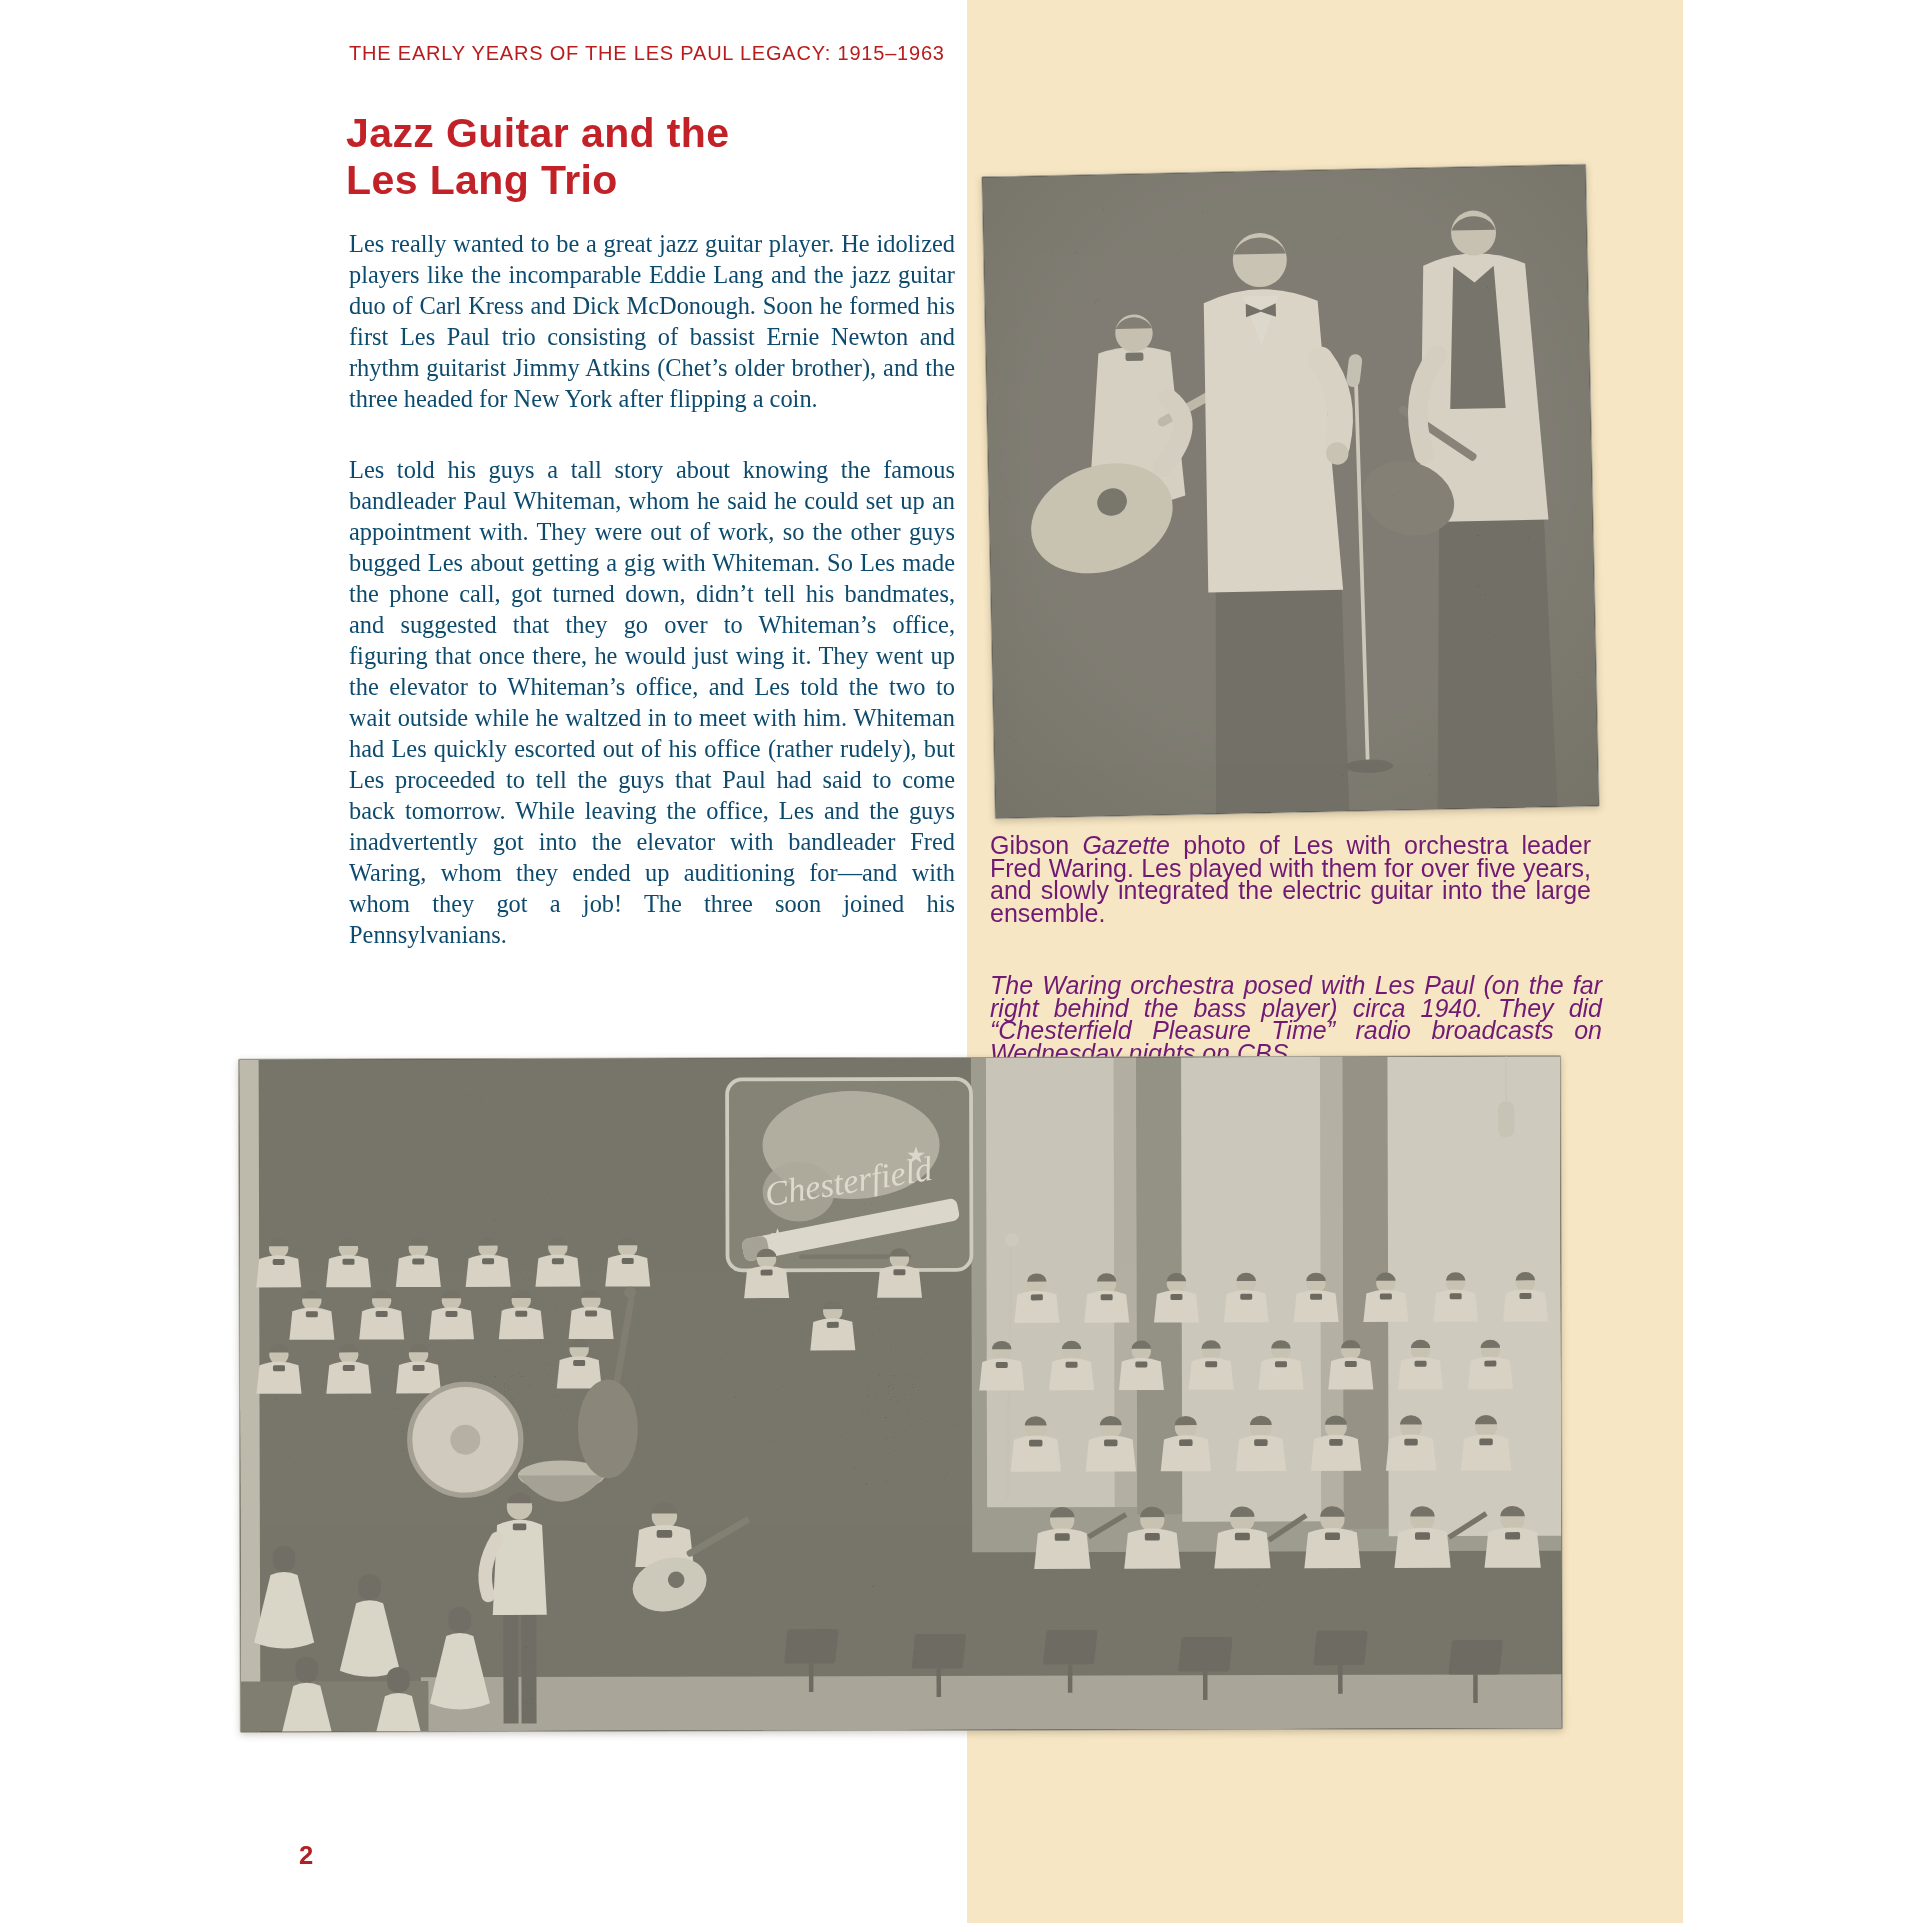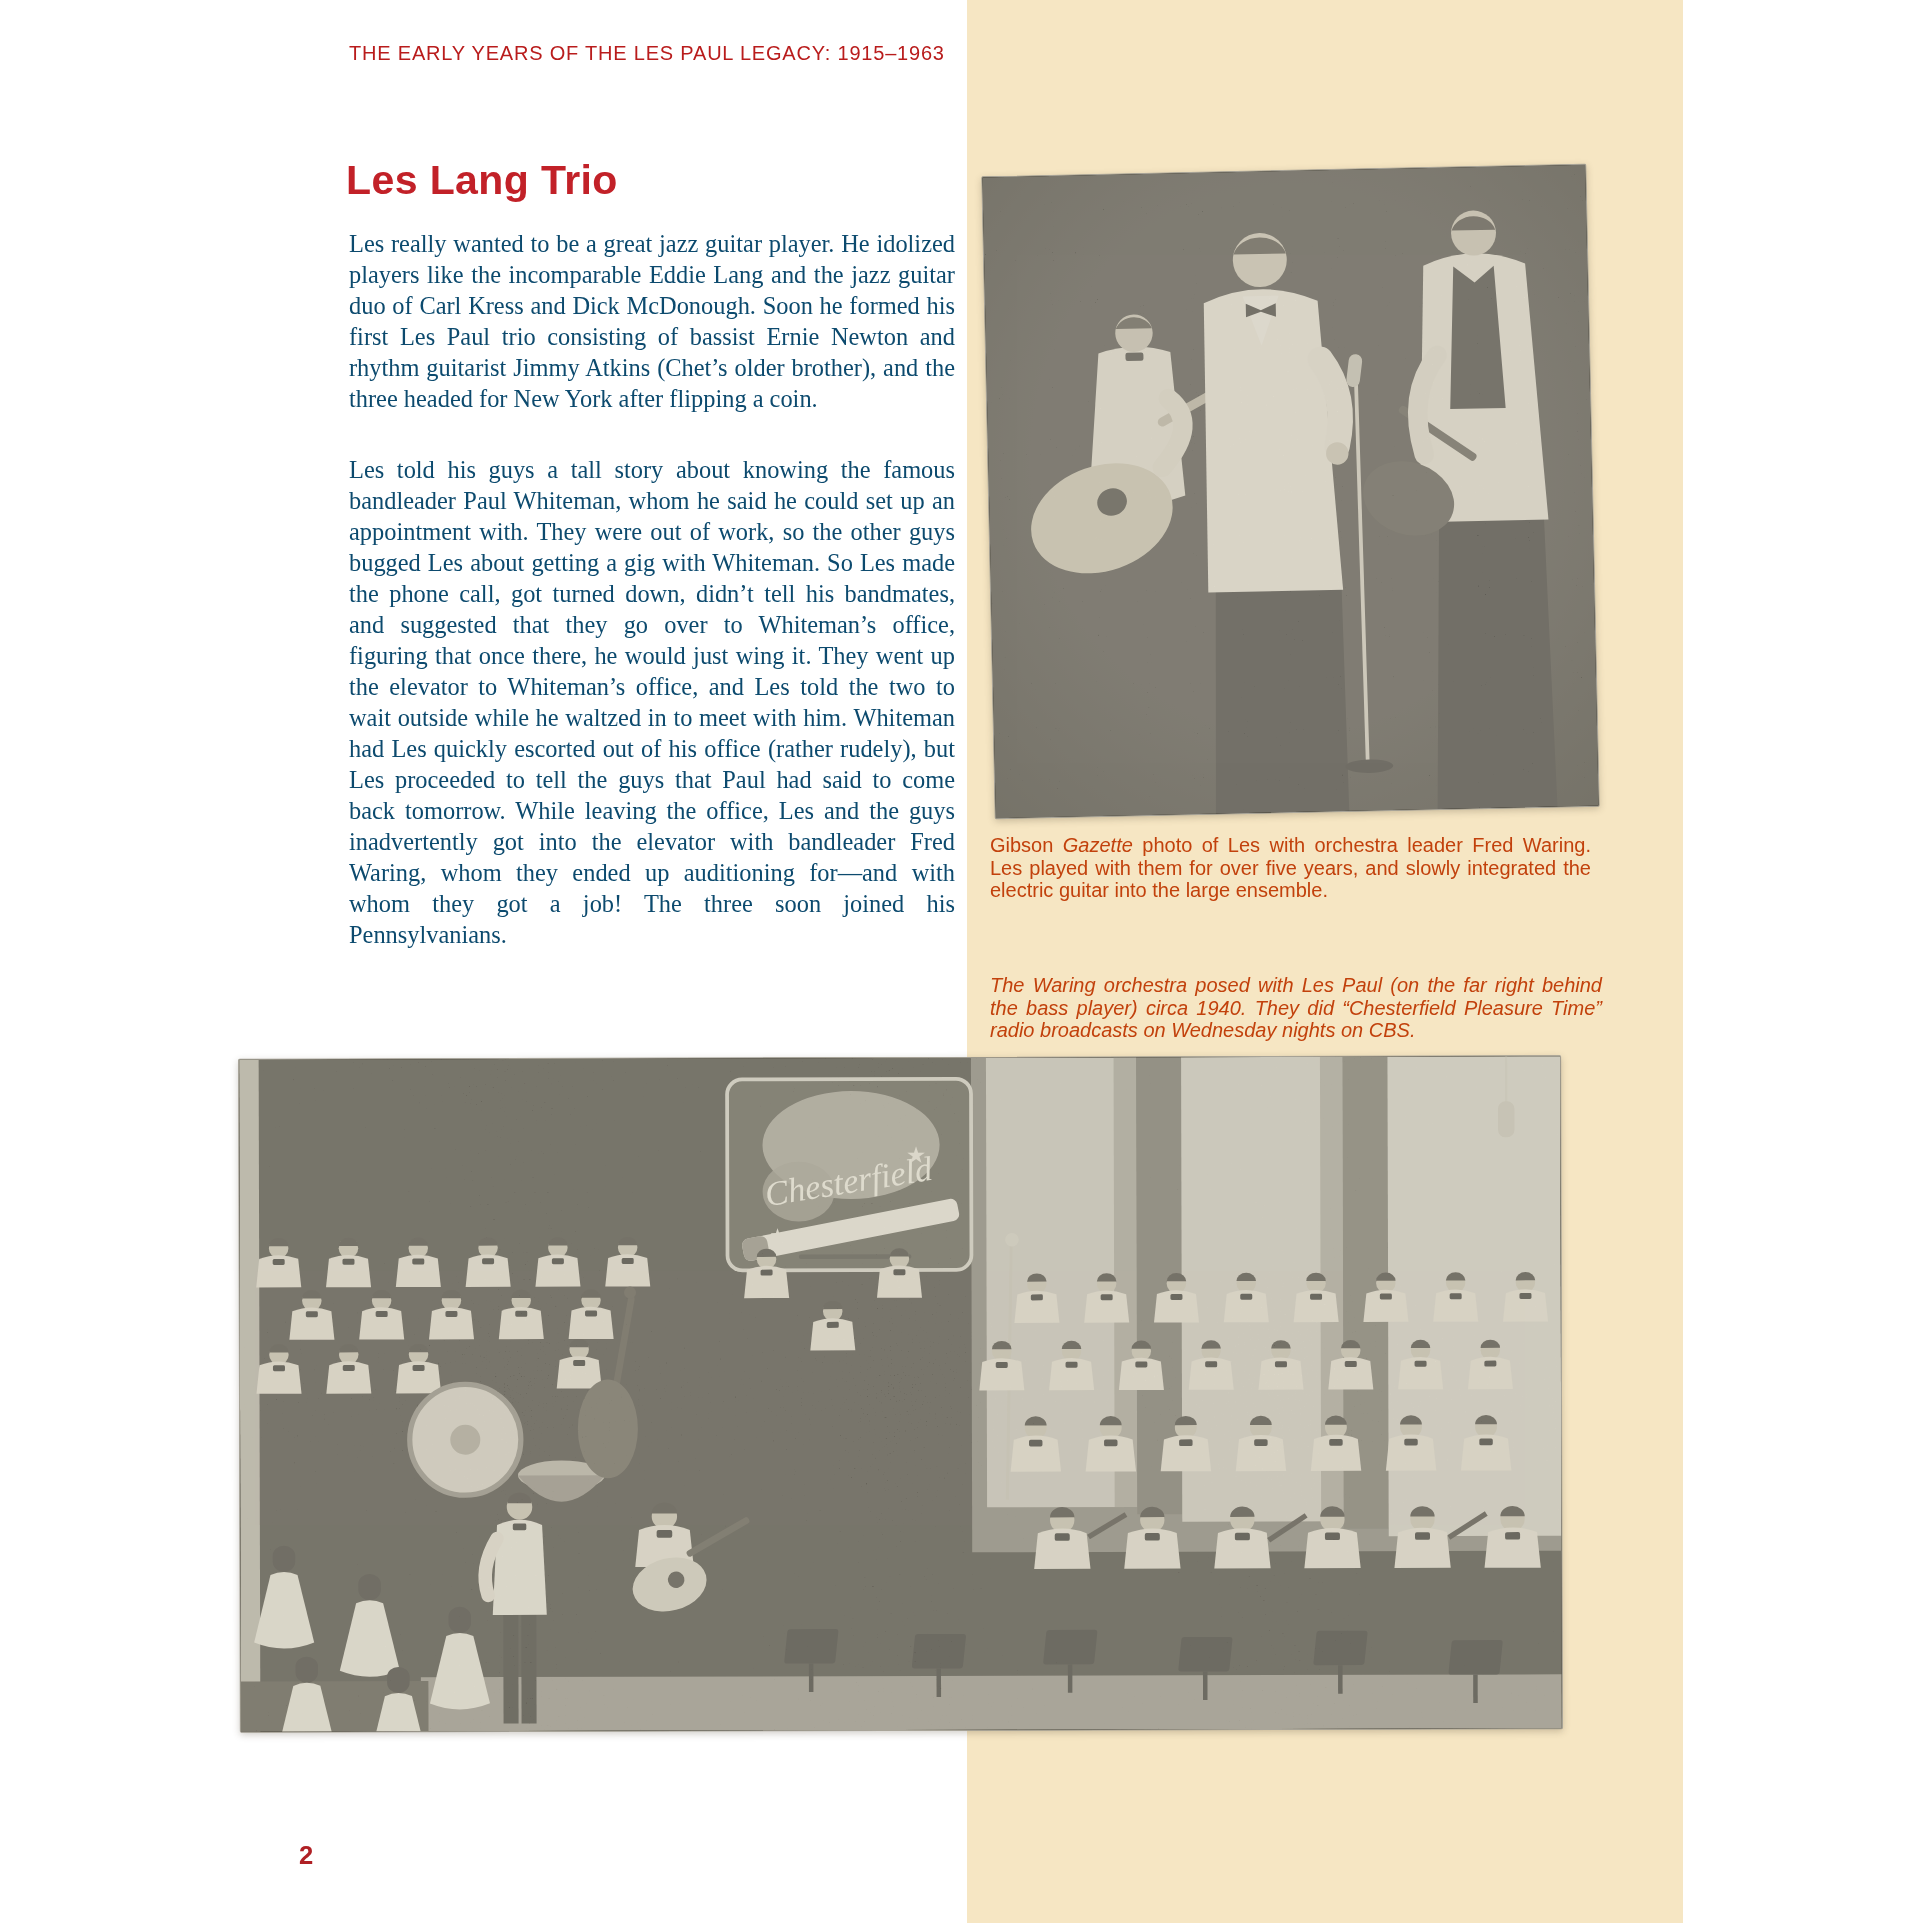--- a/index.html
+++ b/index.html
@@ -24,21 +24,21 @@
   }
   .bodycol{
     position:absolute;left:349px;top:228px;width:606px;
     font-size:24.4px;line-height:31px;color:#0c4a6e;text-align:justify;
   }
   .bodycol p{margin:0;}
   .bodycol p + p{margin-top:40px;}
   .caption{
     position:absolute;margin:0;
     font-family:"Liberation Sans", sans-serif;
-    font-size:20px;line-height:22.5px;color:#c2410c;text-align:justify;
+    font-size:25px;line-height:22.5px;color:#701a75;text-align:justify;
   }
   .caption em{font-style:italic;}
   .cap1{left:990px;top:834px;width:601px;}
   .cap2{left:990px;top:974px;width:612px;font-style:italic;}
   .photo{
     position:absolute;overflow:hidden;box-sizing:border-box;
     border:1.5px solid #a9a599;border-radius:1.5px;
     box-shadow:0 2.3px 7.5px rgba(70,60,40,0.25);
     background:#3a372d;
   }
@@ -53,21 +53,21 @@
 </style>
 </head>
 <body>
 
 <div>
 
   <div class="cream-band"></div>
 
   <div class="running-header">THE EARLY YEARS OF THE LES PAUL LEGACY: 1915–1963</div>
 
-  <h1 class="headline"><br><span>Les Lang Trio</span></h1>
+  <h1 class="headline"><span>Jazz Guitar and the</span><br><span>Les Lang Trio</span></h1>
 
   <div class="bodycol">
     <p>Les really wanted to be a great jazz guitar player. He idolized players like the incomparable Eddie Lang and the jazz guitar duo of Carl Kress and Dick McDonough. Soon he formed his first Les Paul trio consisting of bassist Ernie Newton and rhythm guitarist Jimmy Atkins (Chet’s older brother), and the three headed for New York after flipping a coin.</p>
     <p>Les told his guys a tall story about knowing the famous bandleader Paul Whiteman, whom he said he could set up an appointment with. They were out of work, so the other guys bugged Les about getting a gig with Whiteman. So Les made the phone call, got turned down, didn’t tell his bandmates, and suggested that they go over to Whiteman’s office, figuring that once there, he would just wing it. They went up the elevator to Whiteman’s office, and Les told the two to wait outside while he waltzed in to meet with him. Whiteman had Les quickly escorted out of his office (rather rudely), but Les proceeded to tell the guys that Paul had said to come back tomorrow. While leaving the office, Les and the guys inadvertently got into the elevator with bandleader Fred Waring, whom they ended up auditioning for—and with whom they got a job! The three soon joined his Pennsylvanians.</p>
   </div>
 
   <div class="photo photo-trio" role="img" aria-label="Black-and-white photo of three men in white jackets on a dark stage; Fred Waring stands at a microphone stand flanked by two guitarists">
     <svg viewBox="0 0 805 855" preserveAspectRatio="none">
       <defs>
         <filter id="gr1" x="0" y="0" width="100%" height="100%">

